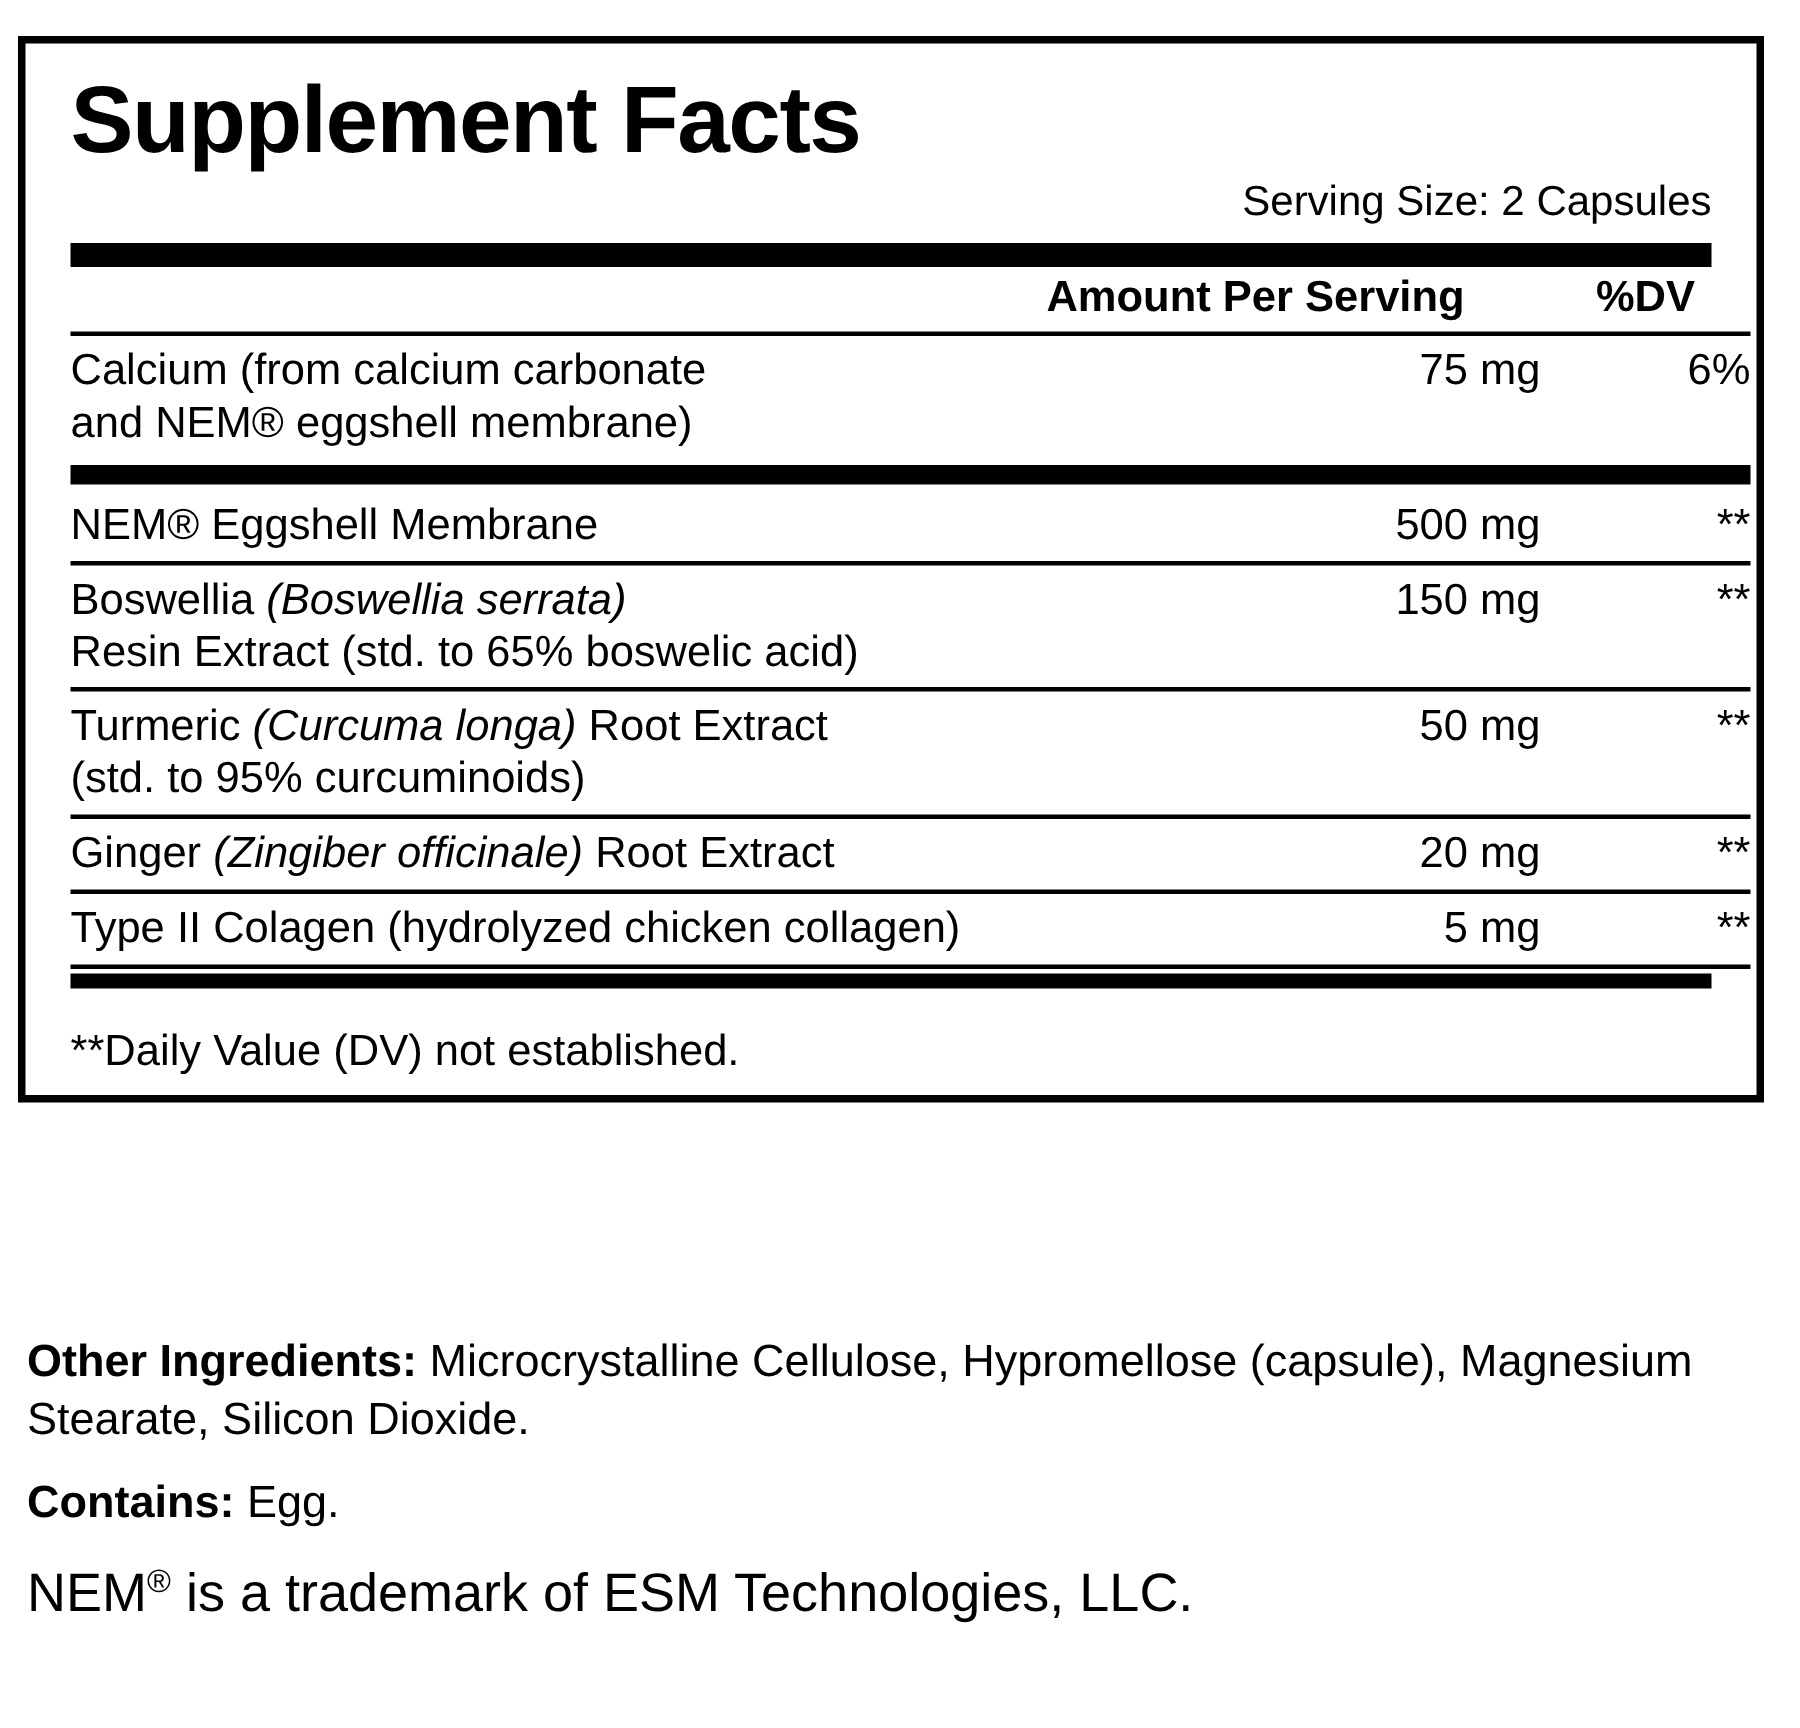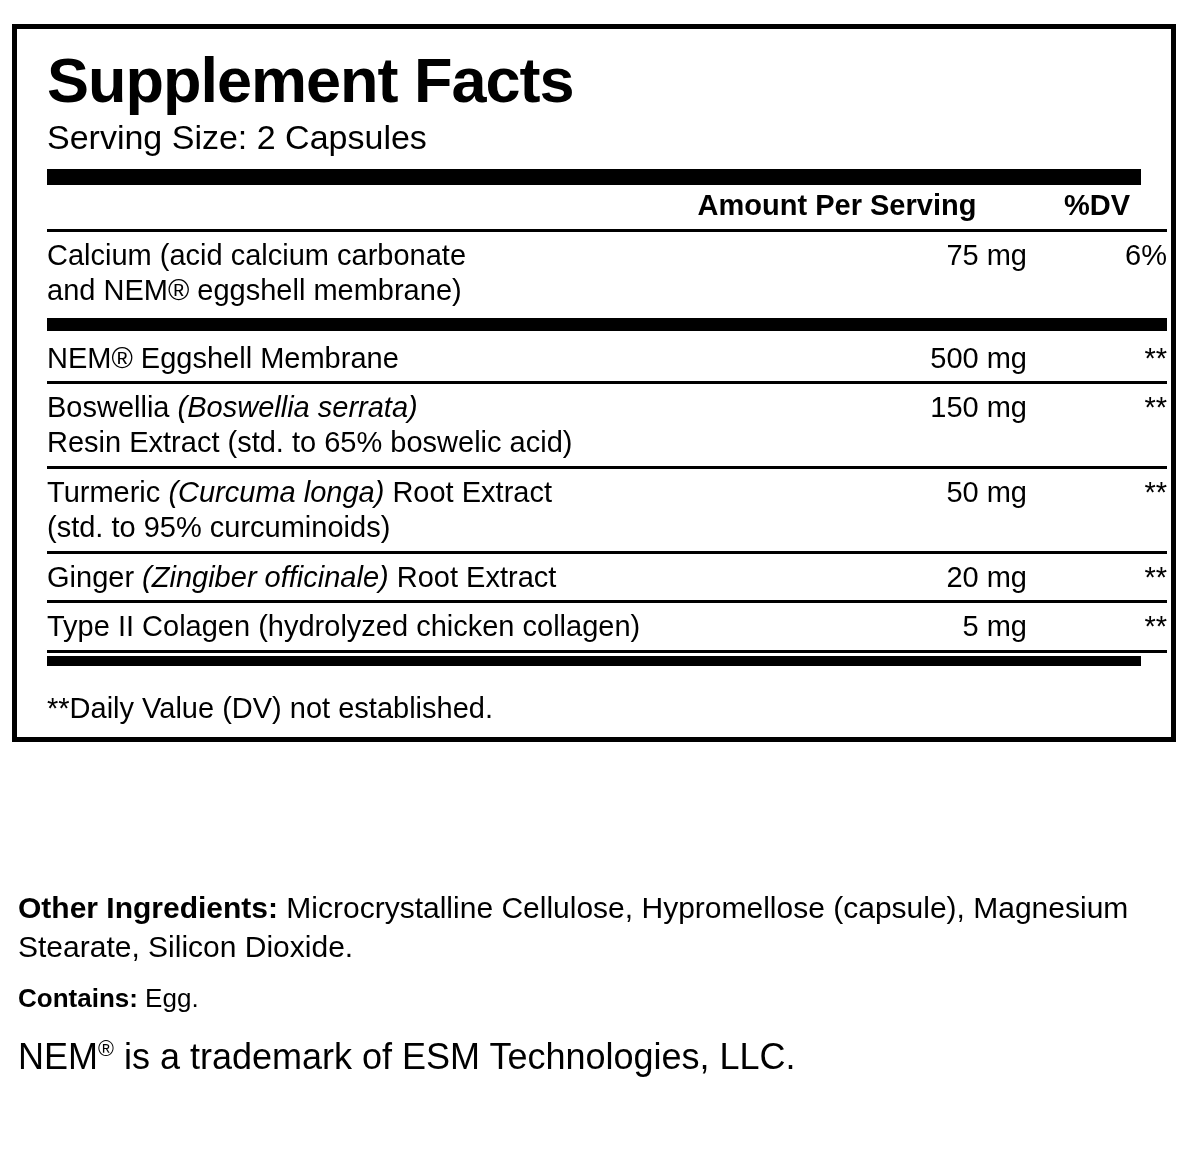--- a/index.html
+++ b/index.html
@@ -37,22 +37,23 @@
   .title {
     font-size: 63px;
     font-weight: bold;
     letter-spacing: -1px;
     line-height: 1.06;
     margin: 4px 0 2px 0;
     white-space: nowrap;
   }
 
   .serving-line {
-    font-size: 34px;
+    font-size: 28px;
     line-height: 1.28;
+    text-align: right;
   }
 
   .rule-thick {
     height: 16px;
     background: #000;
     margin: 10px 0 0 0;
   }
   .rule-med {
     height: 10px;
     background: #000;
@@ -107,21 +108,21 @@
     top: 888px;
     width: 1160px;
   }
   .other-ing {
     font-size: 30px;
     line-height: 1.3;
     margin-bottom: 16px;
   }
   .other-ing b { font-weight: bold; }
   .contains {
-    font-size: 26px;
+    font-size: 30px;
     line-height: 1.3;
     margin-bottom: 18px;
   }
   .contains b { font-weight: bold; }
   .trademark {
     font-size: 36px;
     line-height: 1.3;
   }
   sup { font-size: 0.6em; vertical-align: super; }
 </style>
@@ -146,21 +147,21 @@
         <td class="col-dv">%DV</td>
       </tr>
       <tr class="sep-thin">
         <td colspan="3">
               <div></div>
             </td>
       </tr>
 
       <tr>
         <td class="col-name">
-          <span>Calcium (acid calcium carbonate</span><br>
+          <span>Calcium (from calcium carbonate</span><br>
           <span>and NEM® eggshell membrane)</span>
         </td>
         <td class="col-amt">75 mg</td>
         <td class="col-dv">6%</td>
       </tr>
 
       <tr class="sep-thick">
         <td colspan="3">
               <div></div>
             </td>

